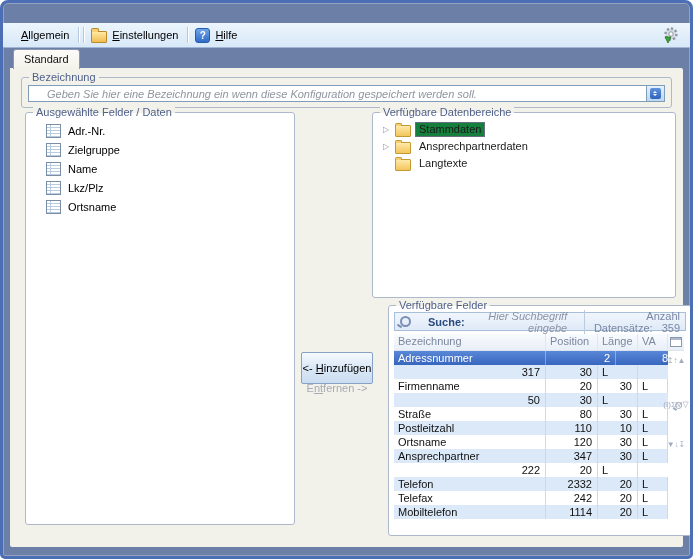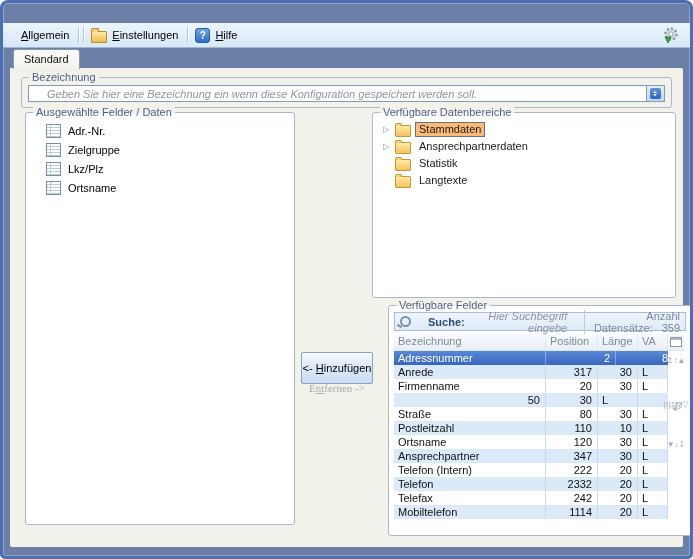--- a/index.html
+++ b/index.html
@@ -53,31 +53,31 @@
 
   
   #grp-sel{left:15px;top:44px;width:268px;bottom:22px;}
   .list{padding:8px 4px 0 20px;}
   .list-item{display:flex;align-items:center;gap:7px;height:19px;}
   .tbl-icon{width:13px;height:12px;border:1px solid #7C8EA5;background:repeating-linear-gradient(to bottom,#ffffff 0 2px,#B9CBDF 2px 3px);position:relative;flex:0 0 auto;}
   .tbl-icon::after{content:"";position:absolute;left:3px;top:0;bottom:0;width:1px;background:#B9CBDF;}
 
   
   #btn-add{position:absolute;left:291px;top:284px;width:72px;height:32px;background:linear-gradient(#F6FAFE,#DCE9F7 45%,#CBDDF1);border:1px solid #86A0C6;border-radius:2px;text-align:center;line-height:19px;color:#000;font-family:"Liberation Sans",sans-serif;font-size:11px;padding:0;}
-  #lbl-remove{position:absolute;left:291px;top:314px;width:72px;text-align:center;color:#A6ABB3;font-family:Liberation Serif, serif;}
+  #lbl-remove{position:absolute;left:291px;top:314px;width:72px;text-align:center;color:#A6ABB3;}
 
   
   #grp-areas{left:362px;top:44px;width:302px;height:184px;}
   .tree{padding:8px 4px 0 8px;}
   .tree-row{display:flex;align-items:center;height:17px;gap:4px;}
   .expander{width:10px;text-align:center;color:#8E9299;font-size:8px;line-height:10px;flex:0 0 auto;}
   .folder-icon{width:14px;height:10px;background:linear-gradient(#FFE9A8,#F3C55C);border:1px solid #C49A33;border-radius:1px;position:relative;flex:0 0 auto;margin-top:2px;}
   .folder-icon::before{content:"";position:absolute;top:-3px;left:-1px;width:5px;height:2px;background:#F6D076;border:1px solid #C49A33;border-bottom:none;border-radius:2px 2px 0 0;}
   .tree-label{padding:0 3px;line-height:13px;color:#1a1a1a;border:1px solid transparent;}
-  .tree-label.selected{border-color:#66707F;background:#fdba74;}
+  .tree-label.selected{border-color:#66707F;background:#15803d;}
 
   
   #grp-fields{left:378px;top:237px;width:302px;bottom:11px;background:#fff;}
   .fields-inner{position:absolute;inset:6px 5px 5px 5px;}
   .searchbar{height:17px;border:1px solid #A8BFDC;background:linear-gradient(#F0F5FC,#DFEAF7);display:flex;align-items:center;padding:0 5px;gap:17px;text-align:right;}
   .mag{width:7px;height:7px;border:2px solid #7A8FB5;border-radius:50%;position:relative;flex:0 0 auto;}
   .mag::after{content:"";position:absolute;width:5px;height:2px;background:#7A8FB5;left:-5px;top:7px;transform:rotate(35deg);}
   .search-label{font-weight:bold;color:#2B4A7E;}
   .search-placeholder{font-style:italic;color:#8B93A6;}
   .record-count{margin-left:auto;border-left:1px solid #BCCADF;padding-left:8px;color:#7A87A3;}
@@ -166,20 +166,24 @@
           <div class="list-item">
             <span class="tbl-icon"></span>
             <span>Adr.-Nr.</span>
           </div>
           <div class="list-item">
             <span class="tbl-icon"></span>
             <span>Zielgruppe</span>
           </div>
           <div class="list-item">
             <span class="tbl-icon"></span>
+            <span>Name</span>
+          </div>
+          <div class="list-item">
+            <span class="tbl-icon"></span>
             <span>Lkz/Plz</span>
           </div>
           <div class="list-item">
             <span class="tbl-icon"></span>
             <span>Ortsname</span>
           </div>
         </div>
     </div>
 
     <button id="btn-add">
@@ -194,25 +198,20 @@
       <div class="tree">
           <div class="tree-row">
             <span class="expander">▷</span>
             <span class="folder-icon"></span>
             <span class="tree-label selected">Stammdaten</span>
           </div>
           <div class="tree-row">
             <span class="expander">▷</span>
             <span class="folder-icon"></span>
             <span class="tree-label">Ansprechpartnerdaten</span>
-          </div>
-          <div class="tree-row">
-            <span class="expander"></span>
-            <span class="folder-icon"></span>
-            <span class="tree-label">Statistik</span>
           </div>
           <div class="tree-row">
             <span class="expander"></span>
             <span class="folder-icon"></span>
             <span class="tree-label">Langtexte</span>
           </div>
         </div>
     </div>
 
     <div class="grp white" id="grp-fields">
@@ -235,21 +234,20 @@
               <span>VA</span>
             </div>
             <div class="rows">
                 <div class="row selected">
                   <span class="c name">Adressnummer</span>
                   <span class="c num">2</span>
                   <span class="c num">8</span>
                   <span class="c va">R0</span>
                 </div>
                 <div class="row">
-                  <span class="c name">Anrede</span>
                   <span class="c num">317</span>
                   <span class="c num">30</span>
                   <span class="c va">L</span>
                 </div>
                 <div class="row">
                   <span class="c name">Firmenname</span>
                   <span class="c num">20</span>
                   <span class="c num">30</span>
                   <span class="c va">L</span>
                 </div>
@@ -276,21 +274,20 @@
                   <span class="c num">30</span>
                   <span class="c va">L</span>
                 </div>
                 <div class="row">
                   <span class="c name">Ansprechpartner</span>
                   <span class="c num">347</span>
                   <span class="c num">30</span>
                   <span class="c va">L</span>
                 </div>
                 <div class="row">
-                  <span class="c name">Telefon (Intern)</span>
                   <span class="c num">222</span>
                   <span class="c num">20</span>
                   <span class="c va">L</span>
                 </div>
                 <div class="row">
                   <span class="c name">Telefon</span>
                   <span class="c num">2332</span>
                   <span class="c num">20</span>
                   <span class="c va">L</span>
                 </div>

